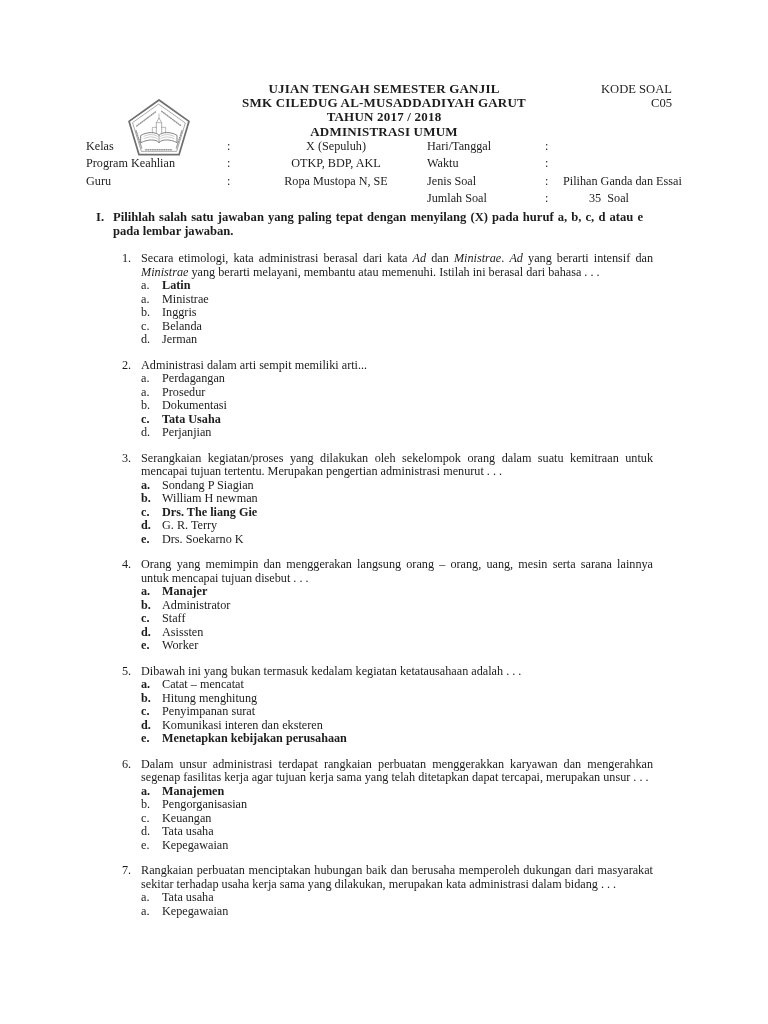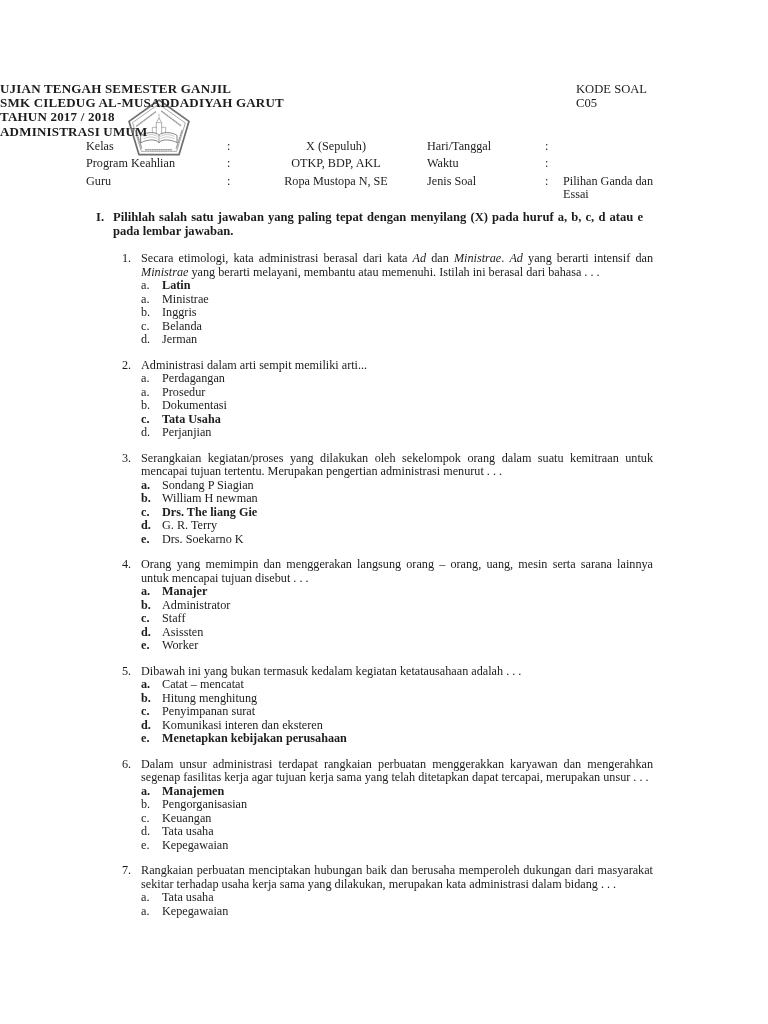--- a/index.html
+++ b/index.html
@@ -2,23 +2,23 @@
 <html><head>
 <meta charset="utf-8">
 <style>
   html,body{margin:0;padding:0;background:#ffffff;}
   .page{position:relative;width:768px;height:1024px;background:#fff;overflow:hidden;
         font-family:"Liberation Serif","DejaVu Serif",serif;color:#1c1c1c;
         -webkit-font-smoothing:antialiased;}
 
   
   .logo{position:absolute;left:122px;top:98px;width:74px;height:60px;}
-  .title-block{position:absolute;top:82px;left:0;right:0;text-align:left;
+  .title-block{position:absolute;top:82px;left:0;right:0;text-align:center;
                font-weight:bold;font-size:13px;line-height:14.2px;letter-spacing:.2px;}
-  .kode-block{position:absolute;top:82px;right:96px;width:96px;text-align:left;
+  .kode-block{position:absolute;top:82px;right:96px;width:96px;text-align:right;
               font-size:12.6px;line-height:14.2px;}
 
   
   table.info{border-collapse:collapse;font-size:12.2px;}
   table.info td{vertical-align:top;padding:0 0 3.5px 0;line-height:13.8px;}
   .info-left{position:absolute;left:86px;top:140px;}
   .info-left td.lbl{width:141px;margin-top:8px;}
   .info-left td.col{width:14px;}
   .info-left td.val{width:190px;text-align:center;}
   .info-right{position:absolute;left:427px;top:140px;}
@@ -111,20 +111,25 @@
     <tr>
       <td class="lbl">Waktu</td>
       <td class="col">:</td>
       <td class="val"></td>
     </tr>
     <tr>
       <td class="lbl">Jenis Soal</td>
       <td class="col">:</td>
       <td class="val">Pilihan Ganda dan Essai</td>
     </tr>
+    <tr>
+      <td class="lbl">Jumlah Soal</td>
+      <td class="col">:</td>
+      <td class="val indent">35  Soal</td>
+    </tr>
   </tbody>
     </table>
 
   <div class="section-heading">
     <span class="sec-num">I.</span>
     <span class="sec-text">Pilihlah salah satu jawaban yang paling tepat dengan menyilang (X) pada huruf a, b, c, d atau e pada lembar jawaban.</span>
   </div>
 
   <div class="questions">
       <div class="question-item">

